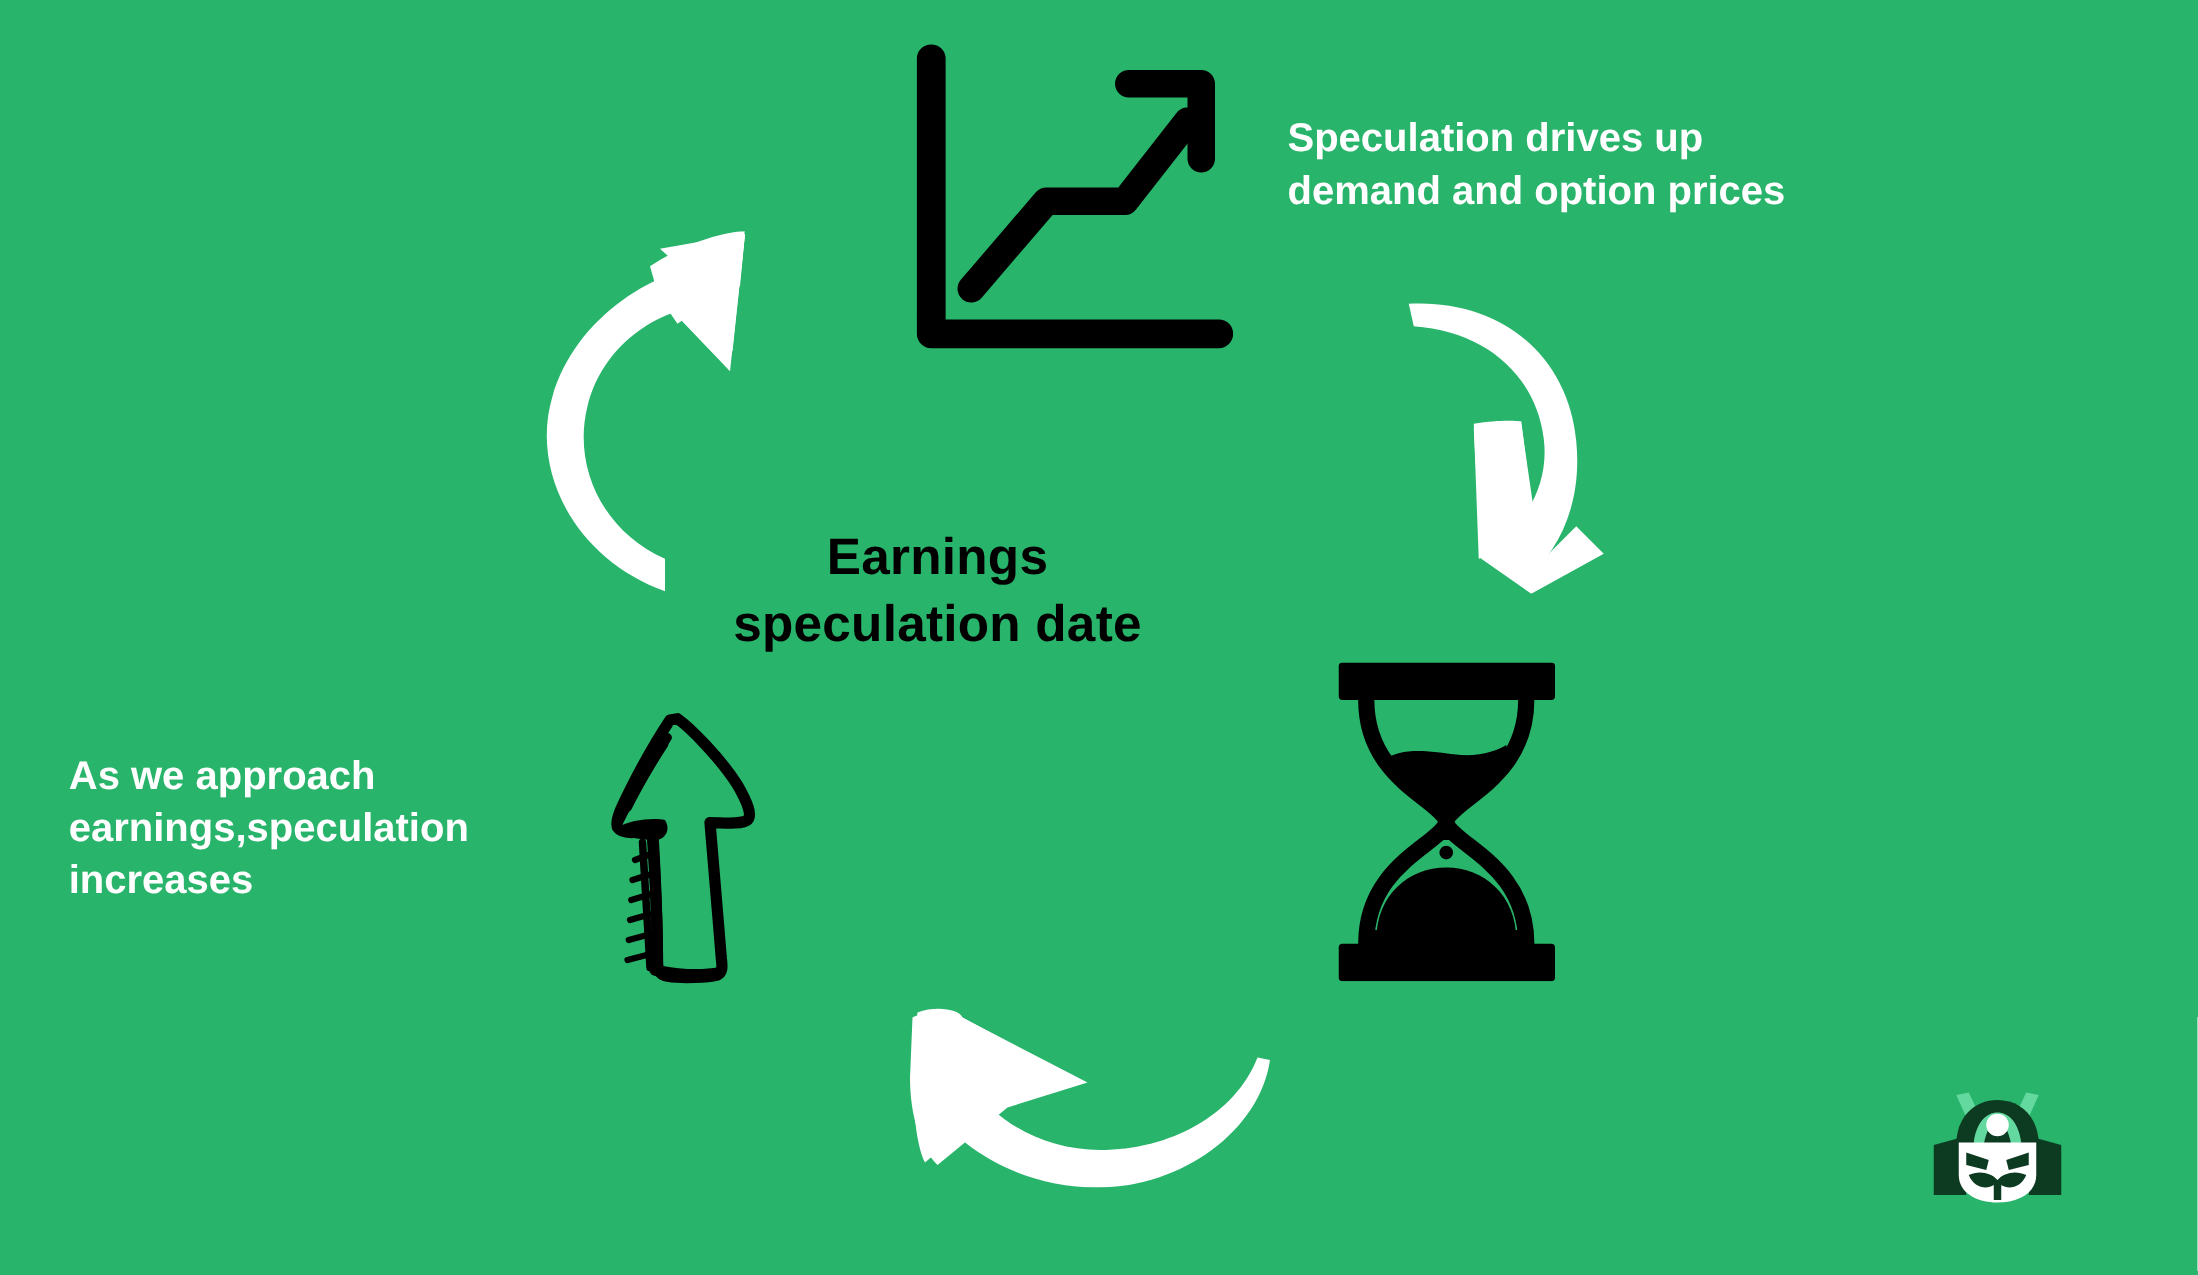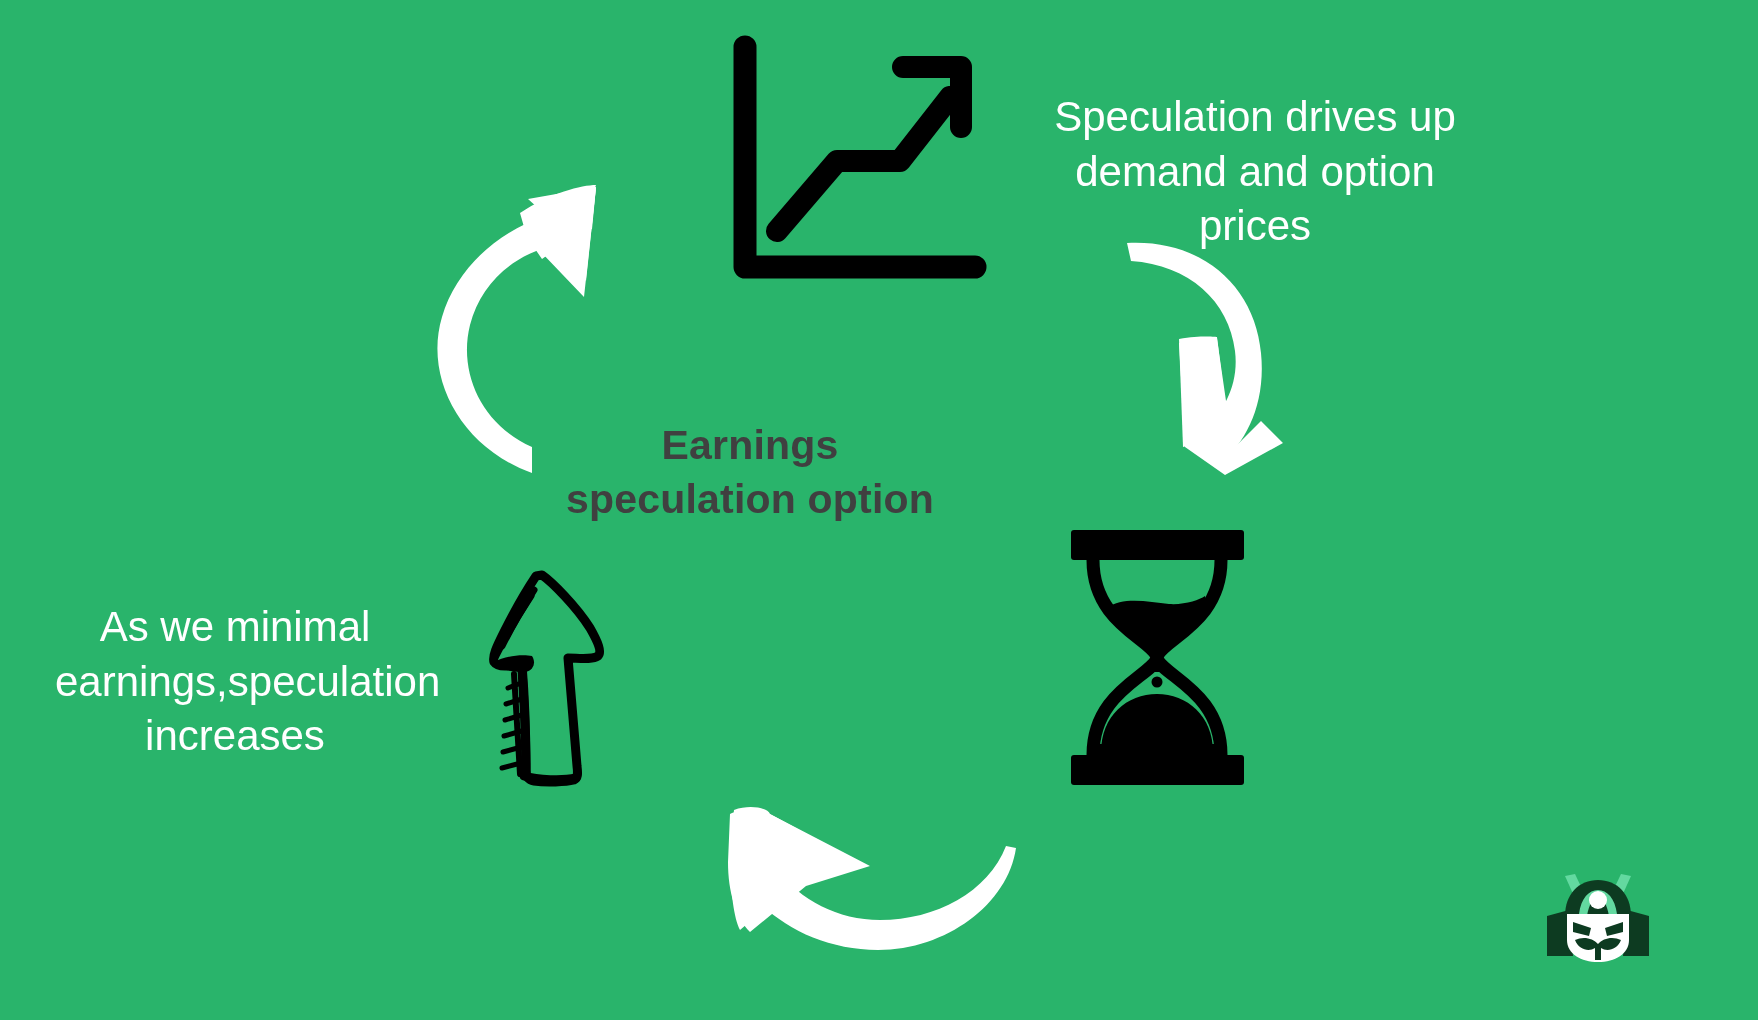--- a/index.html
+++ b/index.html
@@ -18,36 +18,36 @@
     -webkit-font-smoothing: antialiased;
   }
 
   
   #center-title {
     position: absolute;
     left: 540px;
     top: 418px;
     width: 420px;
     text-align: center;
-    color: #404040;
+    color: #000000;
     font-size: 41px;
     font-weight: bold;
     line-height: 1.32;
     letter-spacing: 0.2px;
   }
   #center-title .t-line { display: block; }
 
   
   .caption {
     position: absolute;
     color: #ffffff;
-    font-size: 42px;
+    font-size: 32px;
     line-height: 1.30;
-    font-weight: 400;
-    text-align: center;
+    font-weight: 700;
+    text-align: left;
     white-space: pre-line;
   }
   #caption-top-right {
     left: 1030px;
     top: 90px;
     width: 450px;
   }
   #caption-right {
     left: 1270px;
     top: 620px;
@@ -122,21 +122,21 @@
                C 100 176, 114 148, 110 116
                C 104 66, 64 30, 6 26
                Z" fill="#ffffff"></path>
       <path d="M54 108 L 92 104 L 108 214 L 136 186 L 158 208 L 100 240 L 60 212 Z" fill="#ffffff"></path>
       <path d="M54 104 C 76 100, 92 102, 92 102 L 104 200 L 58 212 Z" fill="#ffffff"></path>
     </svg>
   </div>
 
   <div id="center-title">
     <span class="t-line">Earnings</span>
-    <span class="t-line">speculation option</span>
+    <span class="t-line">speculation date</span>
   </div>
 
   <div class="icon-abs" id="hourglass-icon">
     <svg viewBox="0 0 185 255" width="185" height="255" aria-hidden="true">
 
       <rect x="6" y="0" width="173" height="30" rx="3" fill="#000000"></rect>
 
       <rect x="6" y="225" width="173" height="30" rx="3" fill="#000000"></rect>
 
       <path d="M28 30
@@ -191,21 +191,21 @@
       <path d="M24 166 L45 160" fill="none" stroke="#000000" stroke-width="5" stroke-linecap="round"></path>
       <path d="M23 182 L45 176" fill="none" stroke="#000000" stroke-width="5" stroke-linecap="round"></path>
       <path d="M22 198 L45 192" fill="none" stroke="#000000" stroke-width="5" stroke-linecap="round"></path>
 
       <path d="M14 92 C 24 86, 42 84, 52 86 C 56 92, 54 100, 46 102 C 32 102, 18 100, 14 92 Z" fill="#000000"></path>
 
       <path d="M44 206 C 58 210, 82 211, 96 208" fill="none" stroke="#000000" stroke-width="9" stroke-linecap="round"></path>
     </svg>
   </div>
 
-  <div class="caption" id="caption-left">As we minimal
+  <div class="caption" id="caption-left">As we approach
 earnings,speculation
 increases</div>
 
   <div class="icon-abs" id="arrow-bottom">
     <svg viewBox="0 0 310 150" width="310" height="150" aria-hidden="true">
       <path d="M306 48
                C 298 104, 236 150, 168 150
                C 110 150, 60 122, 34 84
                L 68 70
                C 90 100, 128 120, 170 120

